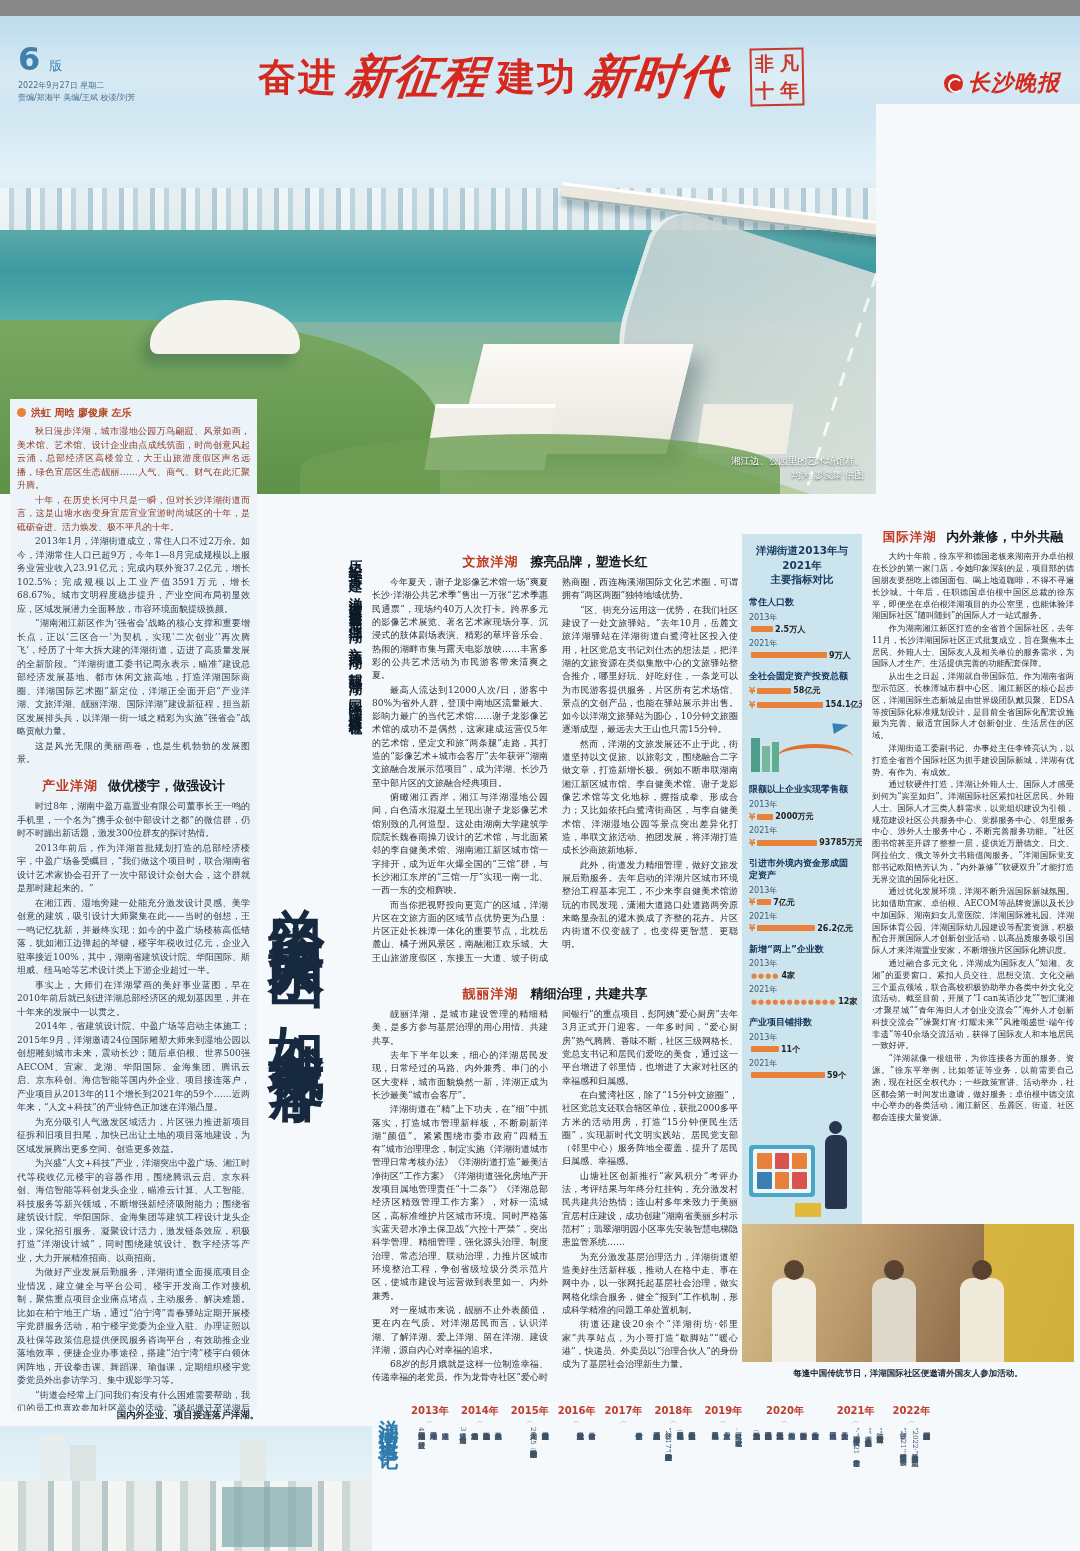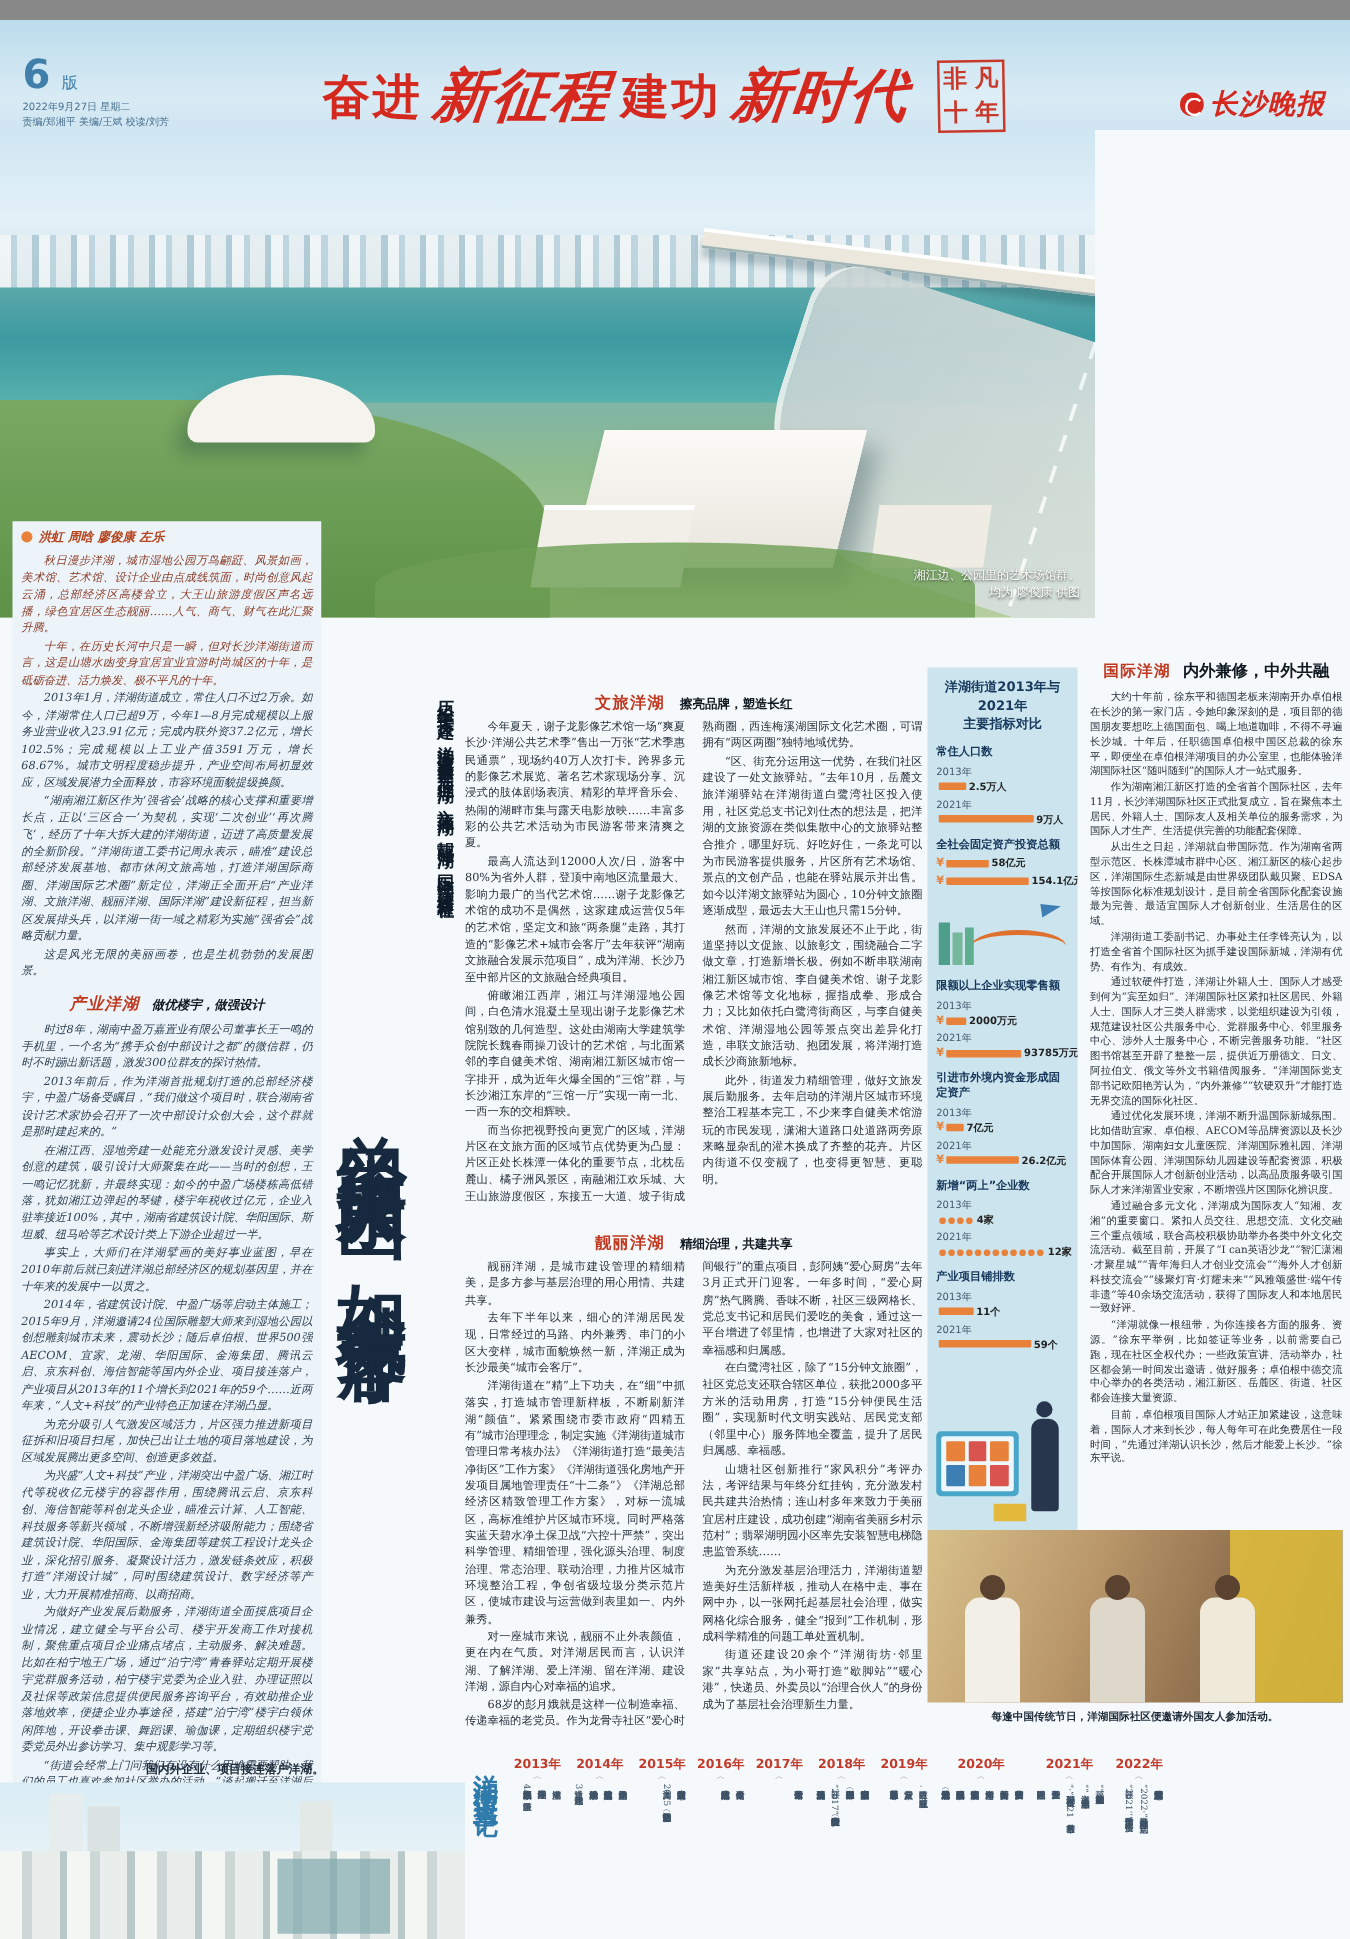--- a/index.html
+++ b/index.html
@@ -35,28 +35,28 @@
   .ph-road::before { content:""; position:absolute; left:40%; top:0; width:3px; height:100%; background:repeating-linear-gradient(180deg,#fff 0 14px,transparent 14px 26px); }
   .ph-dome { position:absolute; left:150px; top:196px; width:150px; height:54px; background:#f4f3ee; border-radius:50% 50% 8px 8px/80% 80% 8px 8px; box-shadow:-8px 10px 12px rgba(20,50,60,.25); }
   .ph-museum1 { position:absolute; left:470px; top:240px; width:210px; height:110px; background:linear-gradient(180deg,#fbfaf6,#e8e5dc); transform:skewX(-14deg); box-shadow:14px 14px 18px rgba(20,50,60,.3); }
   .ph-museum2 { position:absolute; left:430px; top:300px; width:120px; height:66px; background:#f1efe8; transform:skewX(-10deg); border-top:4px solid #fff; }
   .ph-museum3 { position:absolute; left:700px; top:300px; width:90px; height:50px; background:#efece4; transform:skewX(-8deg); }
   .ph-green1 { position:absolute; left:0; top:216px; width:440px; height:180px; background:linear-gradient(180deg,#79a862,#5d9147); border-radius:0 60% 0 0; }
   .ph-green2 { position:absolute; left:300px; top:330px; width:480px; height:70px; background:#6d9e53; border-radius:50% 50% 0 0; opacity:.8; }
   .ph-caption { position:absolute; right:12px; bottom:12px; text-align:right; color:#fff; font-size:9.5px; line-height:1.5; text-shadow:0 1px 2px rgba(0,0,0,.7); z-index:3; }
 
   
-  .col-left { position:absolute; left:10px; top:401px; width:247px; height:1012px; background:#ecf4f9; padding:6px 7px; overflow:hidden; font-size:9px; line-height:1.5; color:#2c3e50; text-align:justify;font-style:italic; }
+  .col-left { position:absolute; left:10px; top:383px; width:247px; height:1012px; background:#ecf4f9; padding:6px 7px; overflow:hidden; font-size:9px; line-height:1.5; color:#2c3e50; text-align:justify; }
   .byline { color:#b5441f; font-weight:bold; font-size:10px; margin-bottom:5px; font-family:"DejaVu Sans",sans-serif; }
   .byline .dot { display:inline-block; width:9px; height:9px; border-radius:50%; background:#e8823b; margin-right:5px; vertical-align:-1px; }
   .intro p { color:#8a3c28; }
   .col-left p, .twocol p, .col-right p { text-indent:2em; margin-bottom:1px; }
   .sec-head { text-align:center; margin:9px 0 5px; text-indent:0 !important; white-space:nowrap; }
   .sec-head .tag { color:#c03a22; font-weight:bold; font-size:13px; letter-spacing:1px; }
-  .sec-head .ttl { color:#101820; font-weight:900; font-size:10px; font-family:"DejaVu Sans",sans-serif; margin-left:7px; }
+  .sec-head .ttl { color:#101820; font-weight:900; font-size:13px; font-family:"DejaVu Sans",sans-serif; margin-left:7px; }
 
   .vert-title { position:absolute; left:252px; top:528px; width:84px; height:810px; writing-mode:vertical-rl; font-size:56px; font-weight:900; color:#16293f; letter-spacing:9px; font-family:"DejaVu Serif",serif; text-align:center; }
   .vert-sub { position:absolute; left:339px; top:534px; width:26px; height:810px; writing-mode:vertical-rl; font-size:13.5px; font-weight:bold; color:#0d1a28; letter-spacing:2.5px; }
 
   .col-mid { position:absolute; left:372px; top:526px; width:366px; height:862px; overflow:hidden; }
   .twocol { column-count:2; column-gap:14px; font-size:9px; line-height:1.48; color:#26303c; text-align:justify; }
   .twocol.culture { height:398px; overflow:hidden; }
   .twocol.beauty { height:396px; overflow:hidden; }
 
   .col-right { position:absolute; left:872px; top:503px; width:202px; height:700px; overflow:hidden; font-size:8.3px; line-height:1.42; color:#26303c; text-align:justify; }
@@ -399,21 +399,20 @@
       <span class="ttl">内外兼修，中外共融</span>
     </div>
     <p>大约十年前，徐东平和德国老板来湖南开办卓伯根在长沙的第一家门店，令她印象深刻的是，项目部的德国朋友要想吃上德国面包、喝上地道咖啡，不得不寻遍长沙城。十年后，任职德国卓伯根中国区总裁的徐东平，即便坐在卓伯根洋湖项目的办公室里，也能体验洋湖国际社区“随叫随到”的国际人才一站式服务。</p>
     <p>作为湖南湘江新区打造的全省首个国际社区，去年11月，长沙洋湖国际社区正式批复成立，旨在聚焦本土居民、外籍人士、国际友人及相关单位的服务需求，为国际人才生产、生活提供完善的功能配套保障。</p>
     <p>从出生之日起，洋湖就自带国际范。作为湖南省两型示范区、长株潭城市群中心区、湘江新区的核心起步区，洋湖国际生态新城是由世界级团队戴贝聚、EDSA等按国际化标准规划设计，是目前全省国际化配套设施最为完善、最适宜国际人才创新创业、生活居住的区域。</p>
     <p>洋湖街道工委副书记、办事处主任李锋亮认为，以打造全省首个国际社区为抓手建设国际新城，洋湖有优势、有作为、有成效。</p>
     <p>通过软硬件打造，洋湖让外籍人士、国际人才感受到何为“宾至如归”。洋湖国际社区紧扣社区居民、外籍人士、国际人才三类人群需求，以党组织建设为引领，规范建设社区公共服务中心、党群服务中心、邻里服务中心、涉外人士服务中心，不断完善服务功能。“社区图书馆甚至开辟了整整一层，提供近万册德文、日文、阿拉伯文、俄文等外文书籍借阅服务。”洋湖国际党支部书记欧阳艳芳认为，“内外兼修”“软硬双升”才能打造无界交流的国际化社区。</p>
     <p>通过优化发展环境，洋湖不断升温国际新城氛围。比如借助宜家、卓伯根、AECOM等品牌资源以及长沙中加国际、湖南妇女儿童医院、洋湖国际雅礼园、洋湖国际体育公园、洋湖国际幼儿园建设等配套资源，积极配合开展国际人才创新创业活动，以高品质服务吸引国际人才来洋湖置业安家，不断增强片区国际化辨识度。</p>
     <p>通过融合多元文化，洋湖成为国际友人“知湘、友湘”的重要窗口。紧扣人员交往、思想交流、文化交融三个重点领域，联合高校积极协助举办各类中外文化交流活动。截至目前，开展了“I can英语沙龙”“智汇潇湘·才聚星城”“青年海归人才创业交流会”“海外人才创新科技交流会”“缘聚灯宵·灯耀未来”“风雅颂盛世·端午传非遗”等40余场交流活动，获得了国际友人和本地居民一致好评。</p>
     <p>“洋湖就像一根纽带，为你连接各方面的服务、资源。”徐东平举例，比如签证等业务，以前需要自己跑，现在社区全权代办；一些政策宣讲、活动举办，社区都会第一时间发出邀请，做好服务；卓伯根中德交流中心举办的各类活动，湘江新区、岳麓区、街道、社区都会连接大量资源。</p>
-    <p>目前，卓伯根项目国际人才站正加紧建设，这意味着，国际人才来到长沙，每人每年可在此免费居住一段时间，“先通过洋湖认识长沙，然后才能爱上长沙。”徐东平说。</p>
   </div>
 
   <div class="photo-right">
     <div class="panel"></div>
     <div class="fig f1"></div>
     <div class="fig f2"></div>
     <div class="fig f3"></div>
   </div>
   <div class="cap-right">每逢中国传统节日，洋湖国际社区便邀请外国友人参加活动。</div>
 

